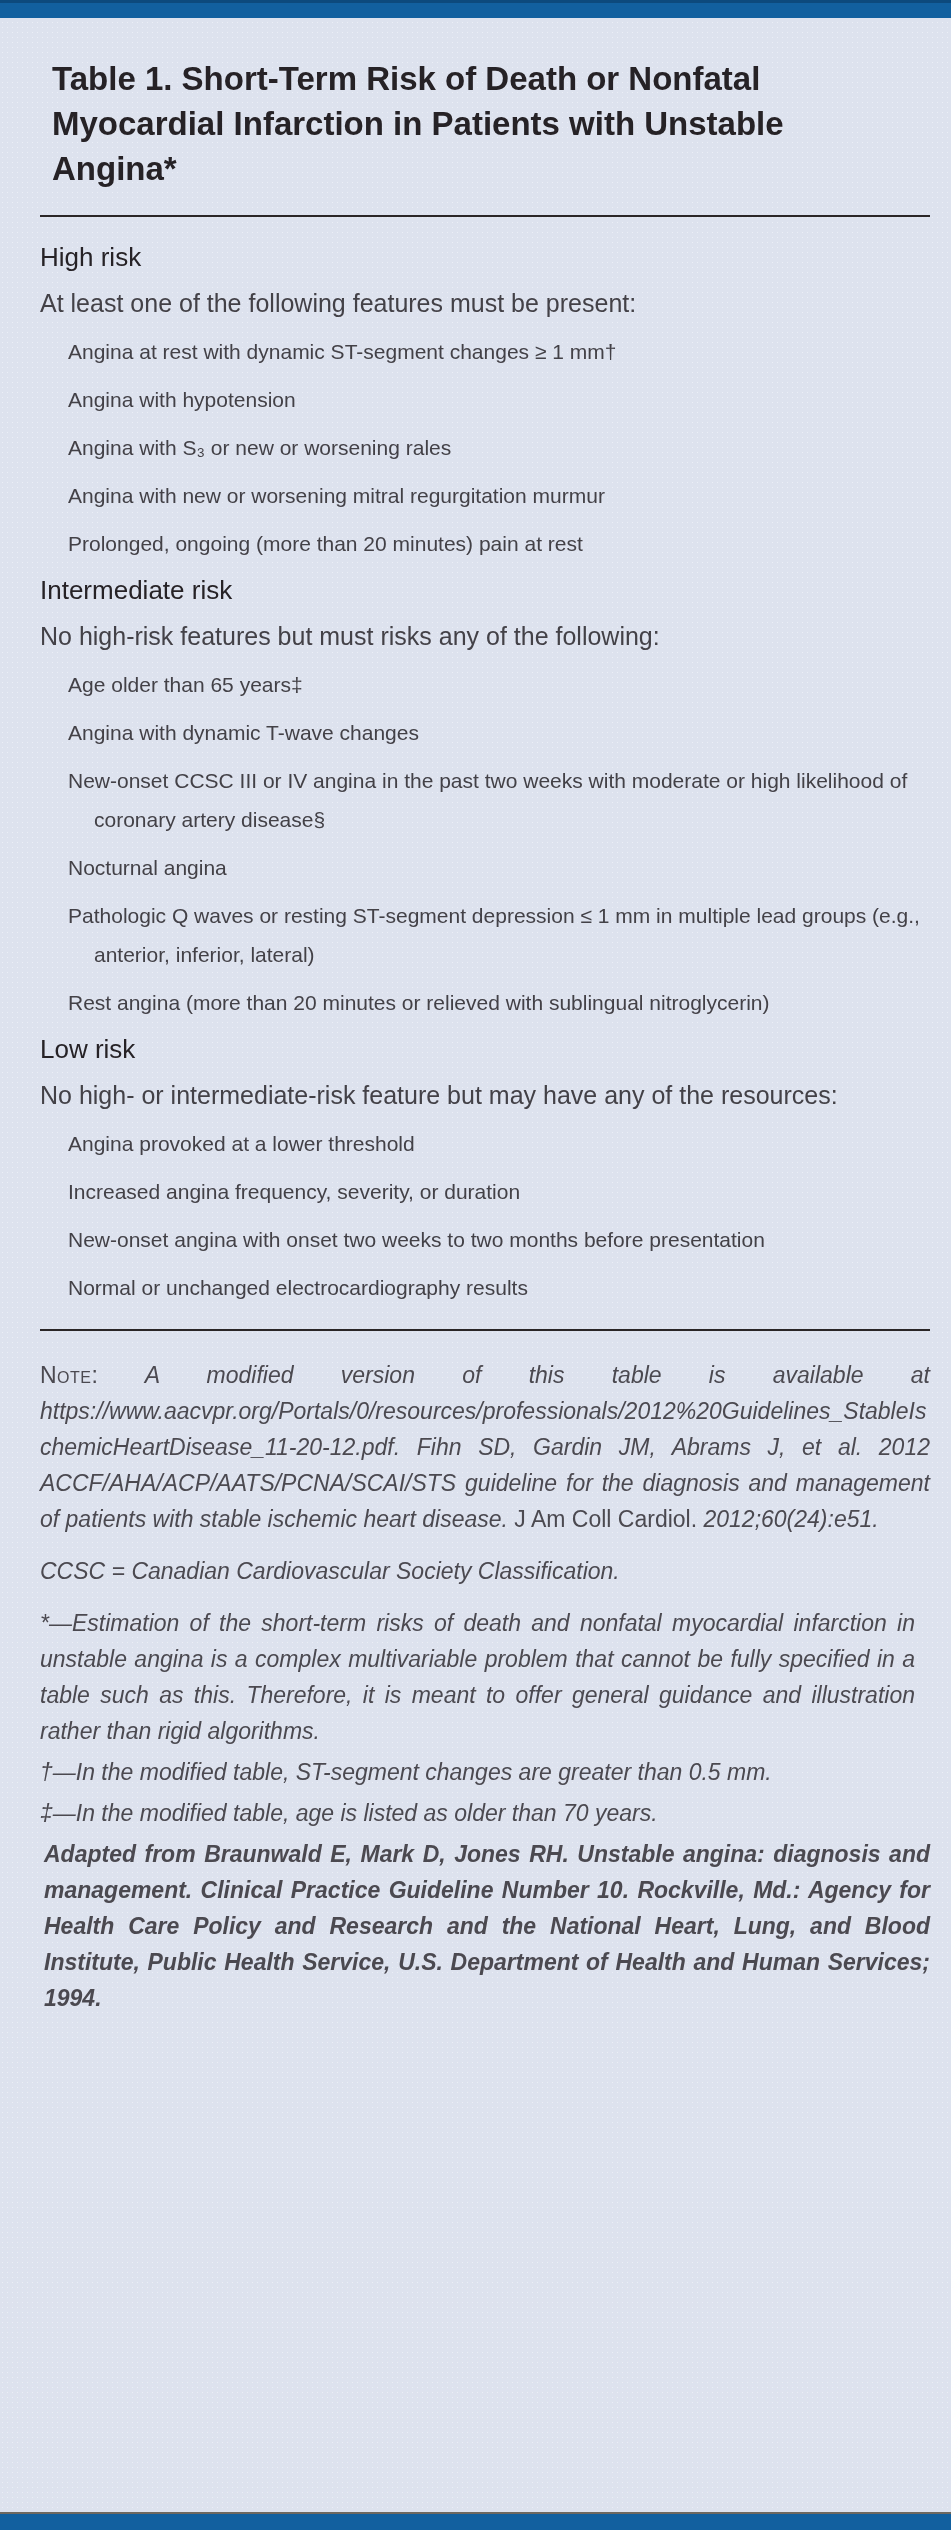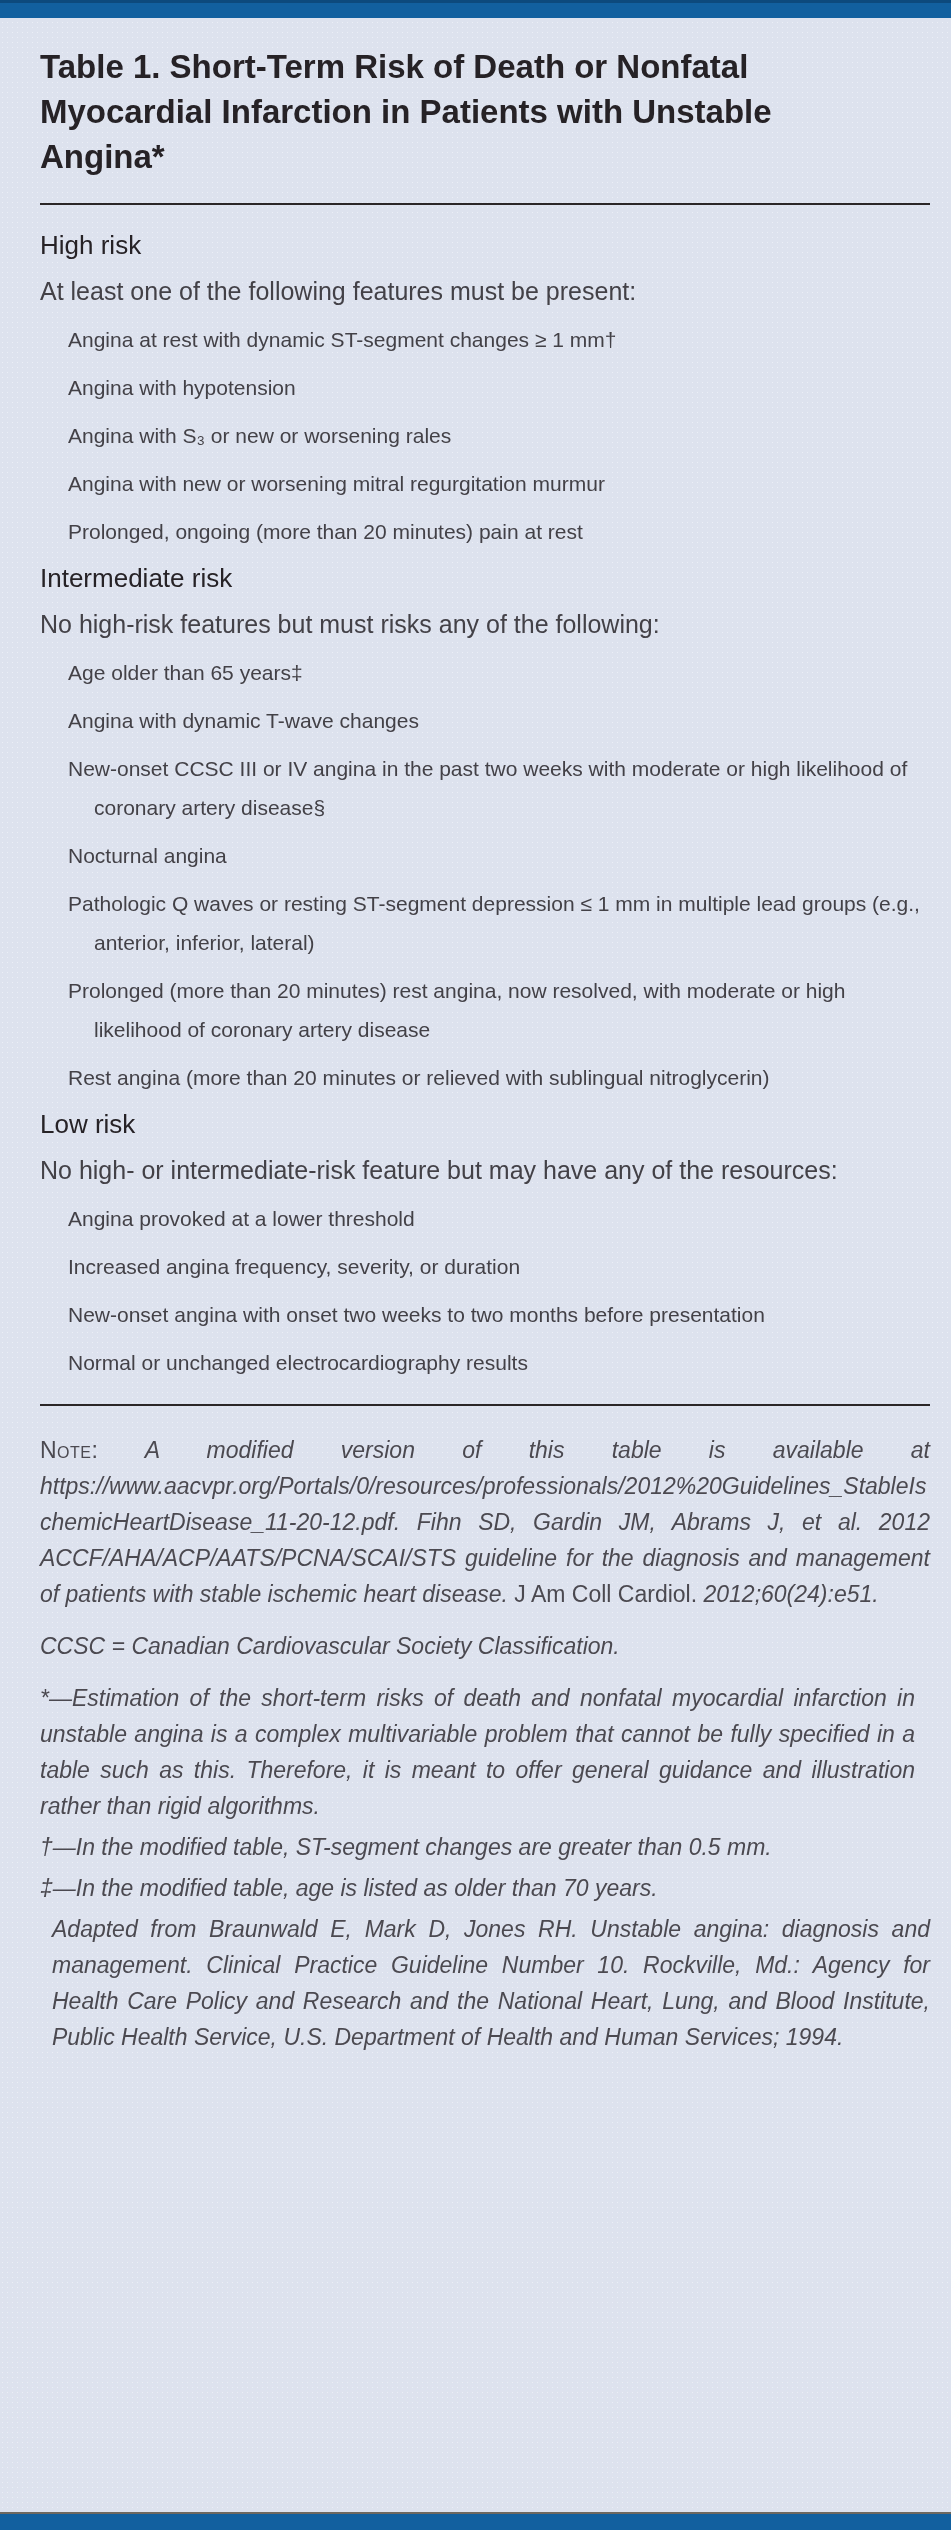--- a/index.html
+++ b/index.html
@@ -20,21 +20,21 @@
     box-sizing:border-box;
   }
   .bar-bottom-line { height:2px; flex:0 0 auto; background:#6d6860; }
   .bar-bottom { height:16px; flex:0 0 auto; background:#12609f; }
   .content {
     flex:1 1 auto;
     overflow:hidden;
     padding:26px 21px 0 40px;
   }
   .table-title {
-    margin:0;
+    margin:12px;
     max-width:750px;
     font-size:33px; line-height:45px; font-weight:bold;
     color:#262226;
     letter-spacing:0px;
   }
   .rule {
     height:0;
     border-top:2px solid #2a2627;
   }
   .rule-top { margin:24px 0 22px 0; }
@@ -65,21 +65,21 @@
     overflow-wrap:anywhere;
   }
   .note-label {
     font-style:normal;
     font-variant:small-caps;
     letter-spacing:0.5px;
   }
   .note-roman { font-style:normal; }
   .fn { margin:0 15px 5px 0; }
   .fn-last { margin:0 0 18px 0; }
-  .adapted { margin:0 0 0 12px; }
+  .adapted { margin:0 0 0 4px;font-weight:bold; }
 </style>
 </head>
 <body>
 
 <div class="page">
   <div class="bar-top"></div>
 
   <div class="content">
     <h1 class="table-title">Table 1. Short-Term Risk of Death or Nonfatal Myocardial Infarction in Patients with Unstable Angina*</h1>
 
@@ -93,21 +93,20 @@
     <p class="row-item">Angina with new or worsening mitral regurgitation murmur</p>
     <p class="row-item">Prolonged, ongoing (more than 20 minutes) pain at rest</p>
 
     <h2 class="risk-heading">Intermediate risk</h2>
     <p class="row-intro">No high-risk features but must risks any of the following:</p>
     <p class="row-item">Age older than 65 years‡</p>
     <p class="row-item">Angina with dynamic T-wave changes</p>
     <p class="row-item">New-onset CCSC III or IV angina in the past two weeks with moderate or high likelihood of coronary artery disease§</p>
     <p class="row-item">Nocturnal angina</p>
     <p class="row-item">Pathologic Q waves or resting ST-segment depression ≤ 1 mm in multiple lead groups (e.g., anterior, inferior, lateral)</p>
-    <p class="row-item">Prolonged (more than 20 minutes) rest angina, now resolved, with moderate or high likelihood of coronary artery disease</p>
     <p class="row-item">Rest angina (more than 20 minutes or relieved with sublingual nitroglycerin)</p>
 
     <h2 class="risk-heading">Low risk</h2>
     <p class="row-intro">No high- or intermediate-risk feature but may have any of the resources:</p>
     <p class="row-item">Angina provoked at a lower threshold</p>
     <p class="row-item">Increased angina frequency, severity, or duration</p>
     <p class="row-item">New-onset angina with onset two weeks to two months before presentation</p>
     <p class="row-item">Normal or unchanged electrocardiography results</p>
 
     <div class="rule rule-bottom"></div>

